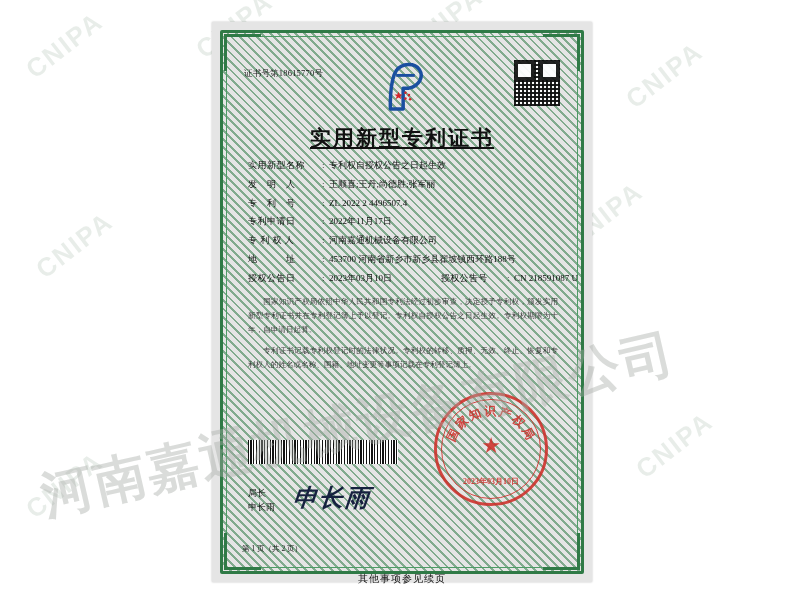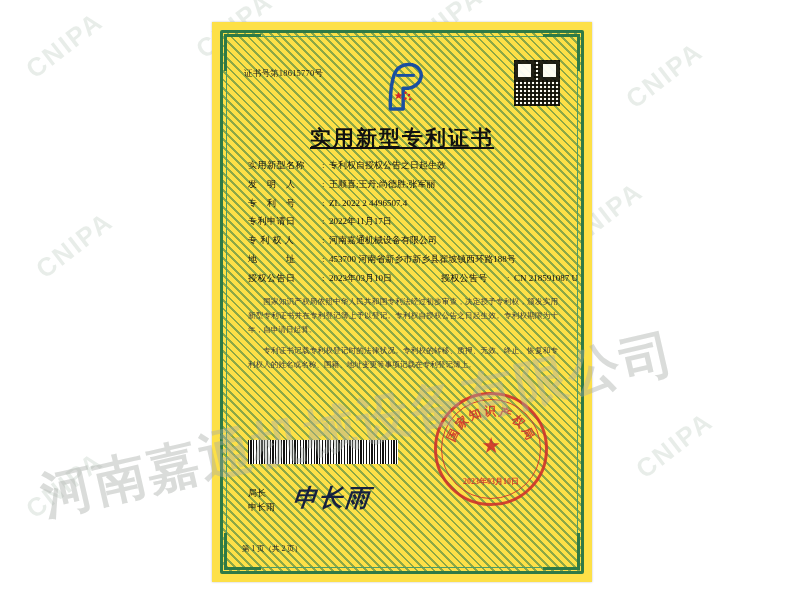--- a/index.html
+++ b/index.html
@@ -21,21 +21,21 @@
     background: #ffffff;
   }
 
   
   .cert {
     position: absolute;
     left: 212px;
     top: 22px;
     width: 380px;
     height: 560px;
-    background: #fde047;
+    background: #e5e5e5;
     box-shadow: 0 0 2px rgba(0,0,0,0.25);
     overflow: hidden;
   }
 
   
   .frame-outer {
     position: absolute;
     left: 8px;
     top: 8px;
     right: 8px;
@@ -426,16 +426,17 @@
           </text>
         </svg>
         <div class="star">★</div>
         <div class="seal-date">2023年03月10日</div>
       </div>
 
       <div class="page-no">第 1 页（共 2 页）</div>
     </div>
   </div>
 
+  <div style="position:absolute; left:212px; width:380px; top:572px; text-align:center; font-size:10px; color:#111; letter-spacing:1px;">其他事项参见续页</div>
 
   <div class="wm-company">河南嘉通机械设备有限公司</div>
 
 </div>
 
 </body></html>

